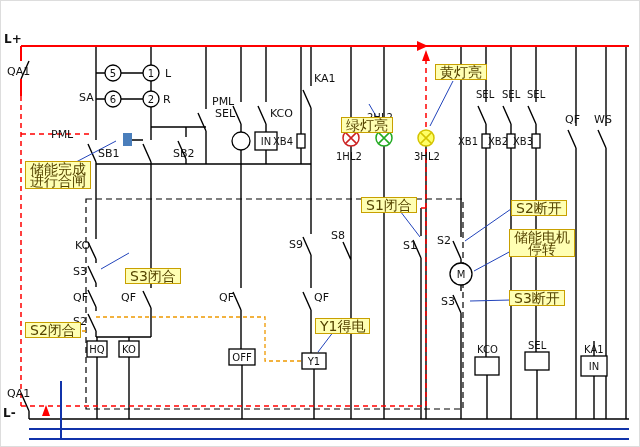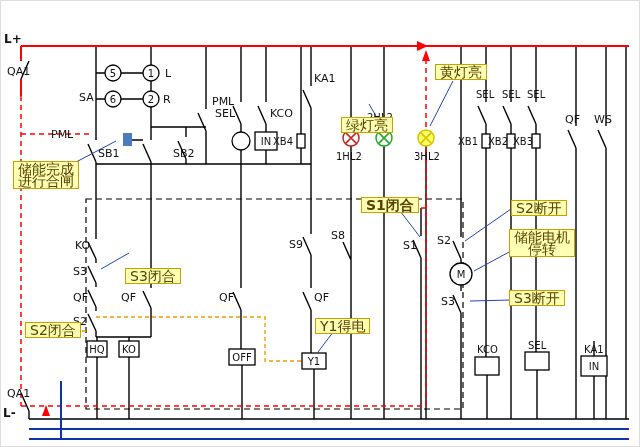--- a/index.html
+++ b/index.html
@@ -136,27 +136,27 @@
       <text x="440" y="304">S3</text>
       <text x="476" y="352" class="sm">KCO</text>
       <text x="527" y="348" class="sm">SEL</text>
       <text x="583" y="352" class="sm">KA1</text>
       <text x="593" y="369" class="sm mid">IN</text>
       <text x="6" y="396">QA1</text>
       <text x="2" y="416" class="b">L-</text>
     </g>
   </svg>
 
-  <div class="callout" style="left:12px;top:160px;">
+  <div class="callout" style="left:24px;top:160px;">
     <div>储能完成</div>
     <div>进行合闸</div>
   </div>
   <div class="callout" style="left:340px;top:92px;margin-top:24px;">绿灯亮</div>
   <div class="callout" style="left:434px;top:63px;">黄灯亮</div>
-  <div class="callout" style="left:360px;top:196px;font-weight:bold;">S1闭合</div>
+  <div class="callout" style="left:360px;top:196px;">S1闭合</div>
   <div class="callout" style="left:510px;top:199px;">S2断开</div>
   <div class="callout" style="left:124px;top:243px;margin-top:24px;">S3闭合</div>
   <div class="callout" style="left:508px;top:228px;text-align:center;">
     <div>储能电机</div>
     <div>停转</div>
   </div>
   <div class="callout" style="left:508px;top:289px;">S3断开</div>
   <div class="callout" style="left:24px;top:321px;">S2闭合</div>
   <div class="callout" style="left:314px;top:317px;">Y1得电</div>
 </div>

